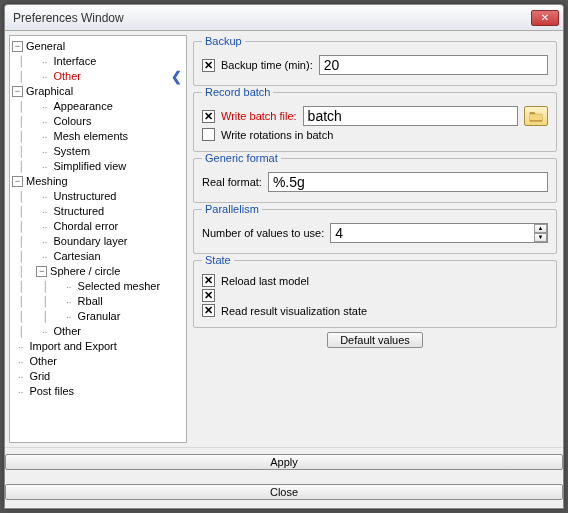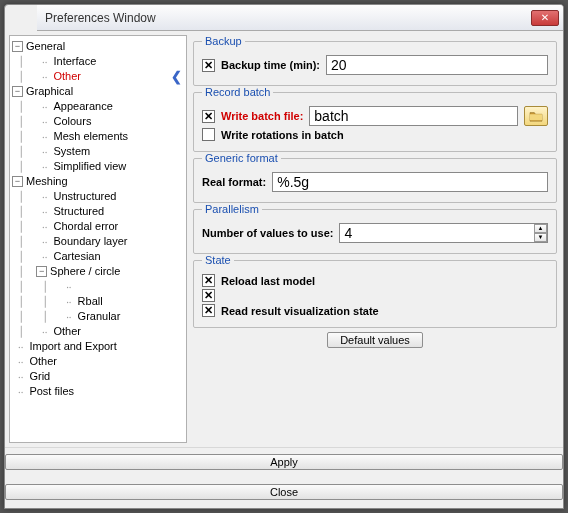--- a/index.html
+++ b/index.html
@@ -23,21 +23,20 @@
   }
   .titlebar {
     height: 26px;
     background: linear-gradient(to bottom, #fdfdfd, #e4e7ee);
     border-bottom: 1px solid #aaa;
     display: flex;
     align-items: center;
     padding: 0 4px 0 8px;
     color: #333;
     font-size: 12px;
-    margin-left: 32px;
   }
   .title-text { flex: 1; }
   .close-btn {
     width: 28px; height: 16px;
     background: linear-gradient(to bottom,#e27070,#c83b3b);
     border: 1px solid #8a2c2c;
     border-radius: 2px;
     color: #fff;
     font-size: 10px;
     line-height: 13px;
@@ -122,21 +121,21 @@
     background: #fff;
     display: inline-flex;
     align-items: center; justify-content: center;
     font-size: 11px;
     line-height: 11px;
     font-weight: bold;
     color: #000;
     cursor: default;
     flex-shrink: 0;
   }
-  .lbl { color: #000; font-weight: bold; }
+  .lbl { color: #000; }
   .lbl.red { color: #d00000; }
   input.txt, input.spin {
     border: 1px solid #888;
     background: #fff;
     height: 20px;
     padding: 1px 4px;
     font-family: inherit;
     font-size: 14px;
     color: #000;
   }
@@ -275,20 +274,21 @@
           <span class="dots">&nbsp;│&nbsp;&nbsp;&nbsp;‧‧&nbsp;</span>
           <span class="tree-label">Cartesian</span>
         </div>
       <div class="tree-row">
         <span class="dots">&nbsp;│&nbsp;&nbsp;</span>
         <span class="expander">−</span>
         <span class="tree-label">Sphere / circle</span>
       </div>
       <div class="tree-row">
           <span class="dots">&nbsp;│&nbsp;&nbsp;&nbsp;│&nbsp;&nbsp;&nbsp;‧‧&nbsp;</span>
+          <span class="tree-label">Selected mesher</span>
         </div>
       <div class="tree-row">
           <span class="dots">&nbsp;│&nbsp;&nbsp;&nbsp;│&nbsp;&nbsp;&nbsp;‧‧&nbsp;</span>
           <span class="tree-label">Rball</span>
         </div>
       <div class="tree-row">
           <span class="dots">&nbsp;│&nbsp;&nbsp;&nbsp;│&nbsp;&nbsp;&nbsp;‧‧&nbsp;</span>
           <span class="tree-label">Granular</span>
         </div>
       <div class="tree-row">

